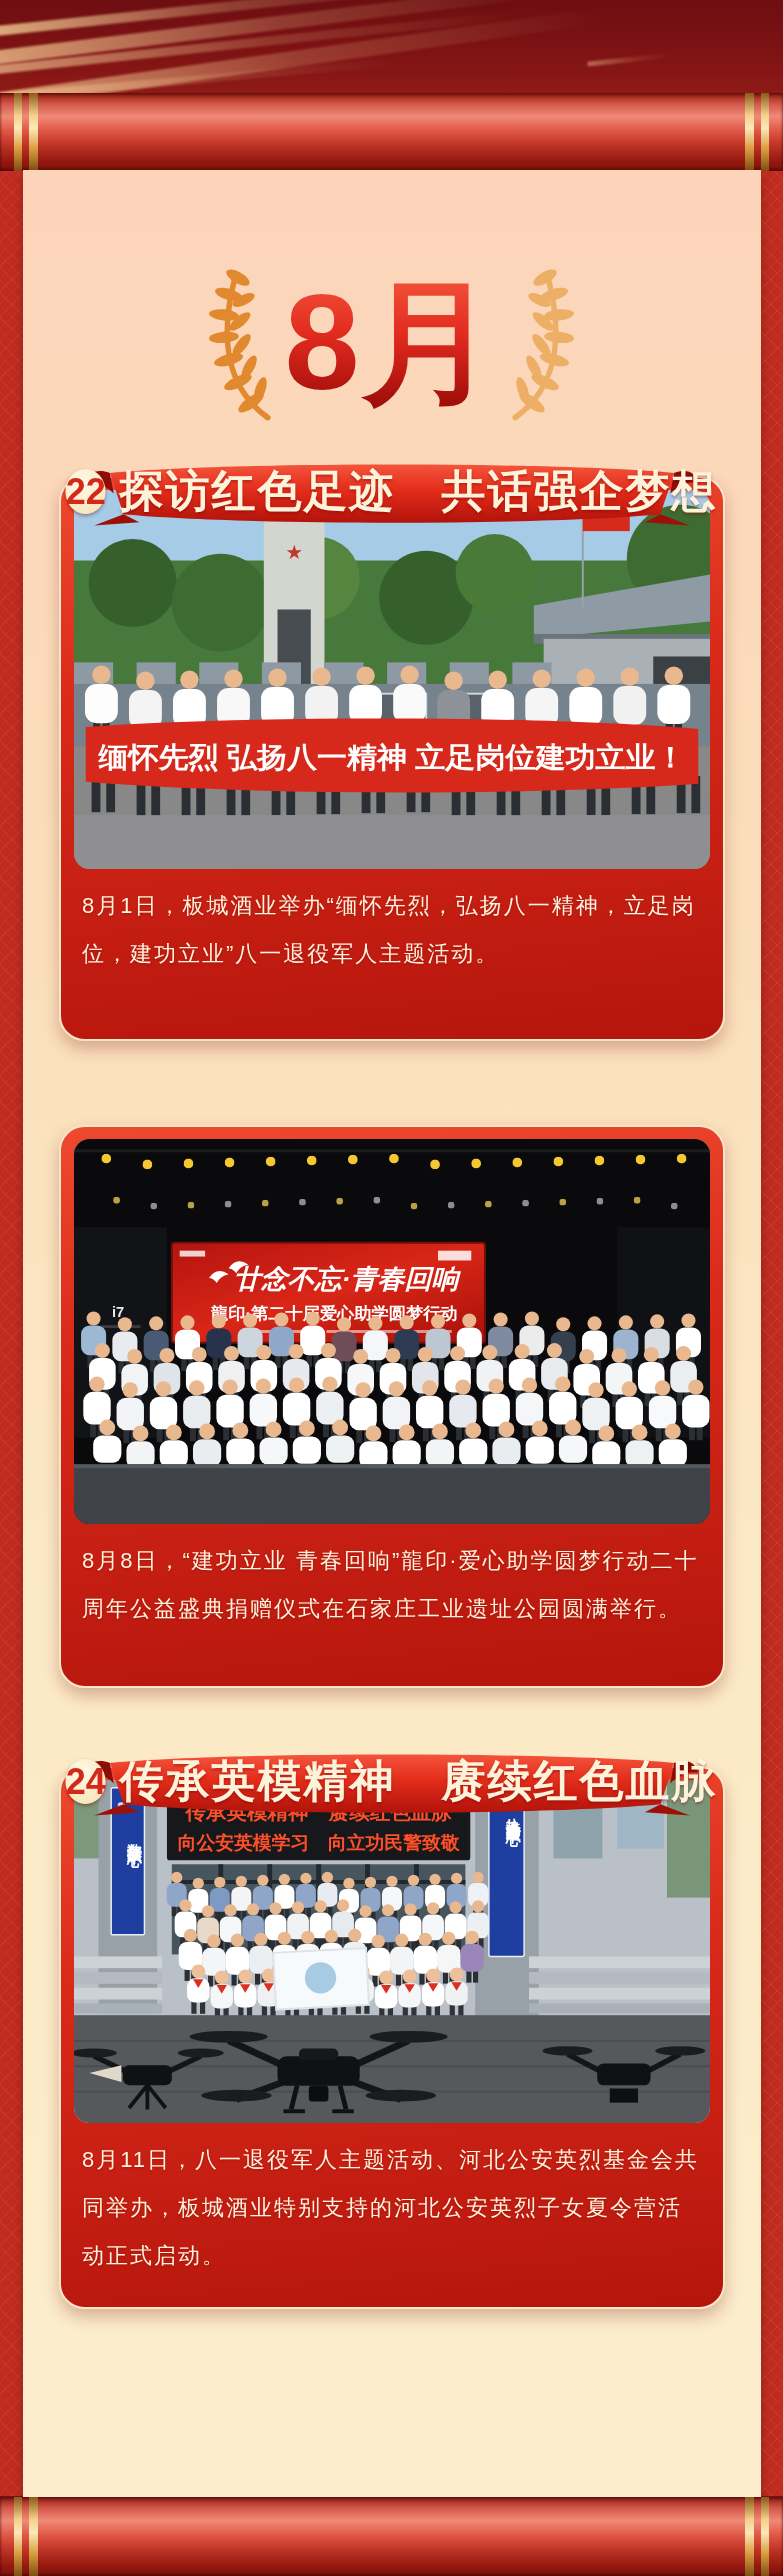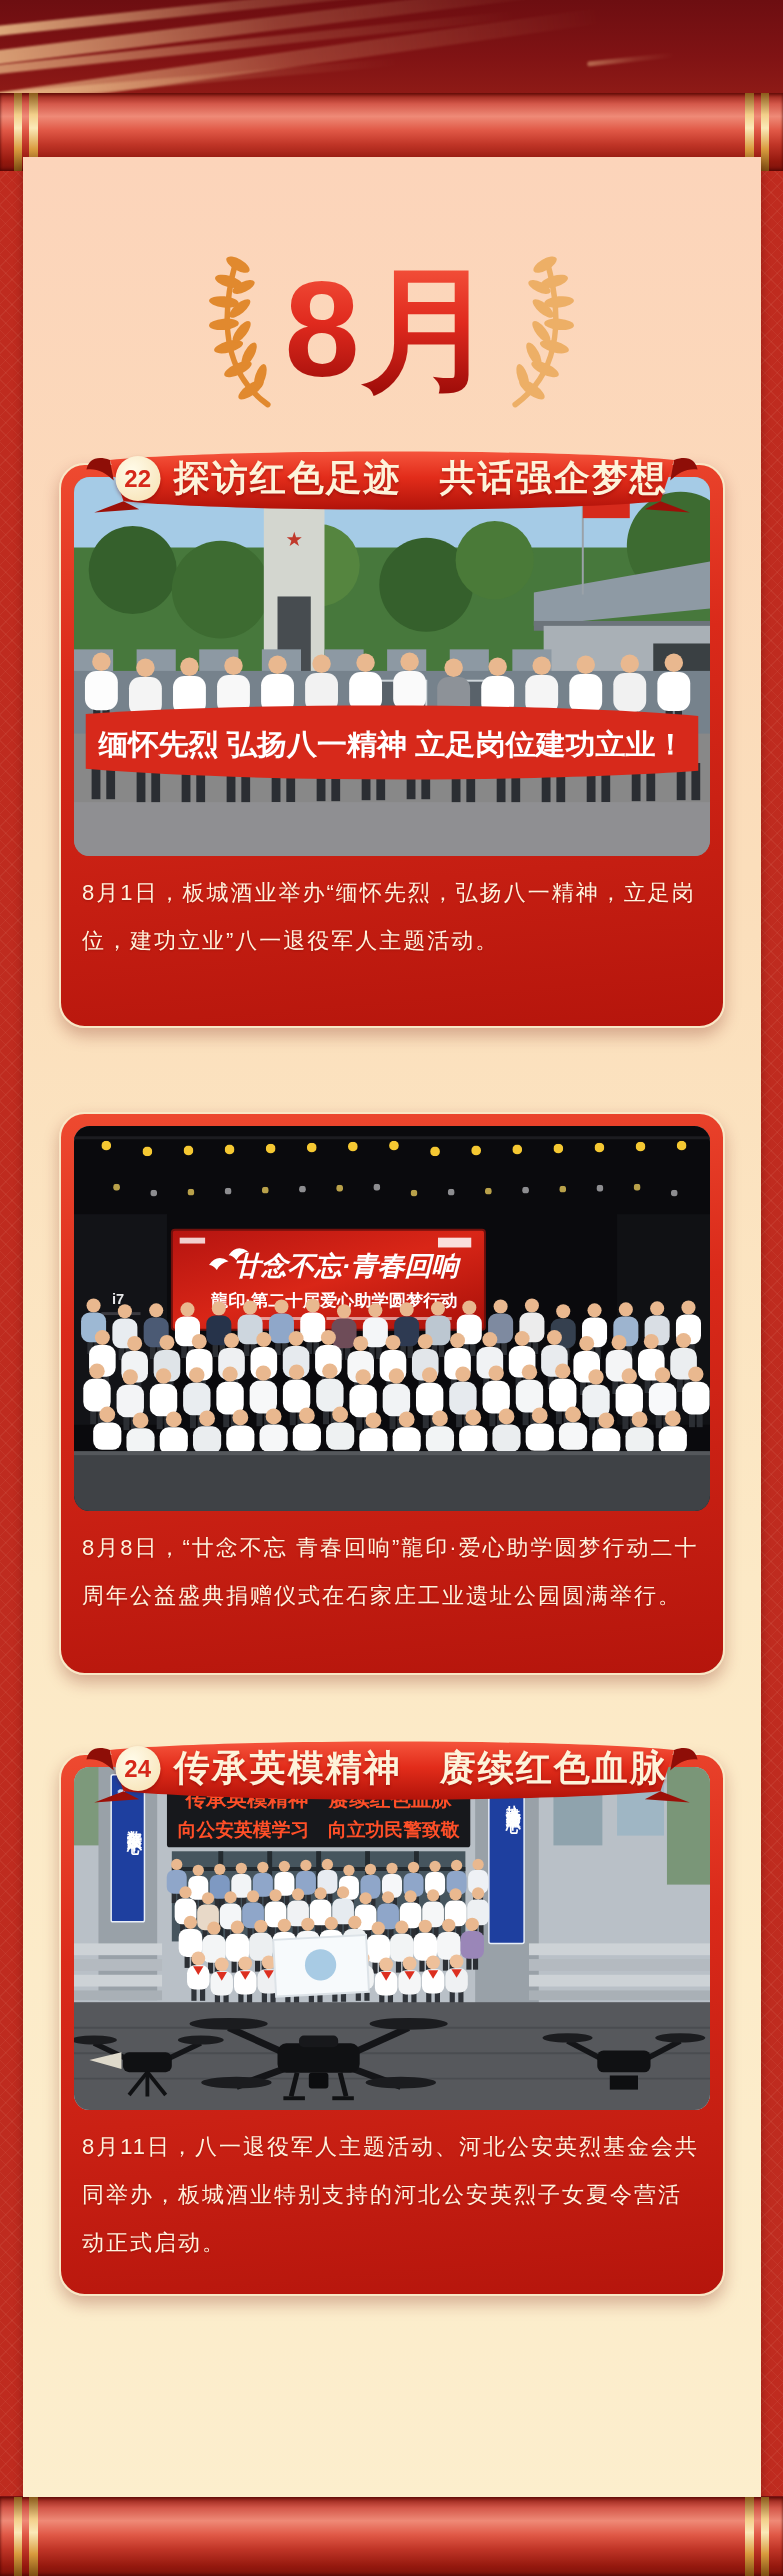--- a/index.html
+++ b/index.html
@@ -27,21 +27,21 @@
   .rod-bottom{top:2497px;height:79px;}
   .rod .stripe{position:absolute;top:0;bottom:0;width:8.8px;
     background:linear-gradient(180deg,#8a5a1a 0%,#f3cf8a 28%,#fbe9b8 45%,#d99b3e 72%,#7e4e12 100%);}
   .rod .s-l1{left:13.7px;} .rod .s-l2{left:29px;}
   .rod .s-r1{right:13.7px;} .rod .s-r2{right:29px;}
 
   
   .bg-main{position:absolute;top:171px;left:0;width:783px;height:2325px;background-color:#bf2b1f;
     background-image:repeating-linear-gradient(45deg,rgba(255,228,200,.06) 0 1px,transparent 1px 8.8px),
                      repeating-linear-gradient(-45deg,rgba(255,228,200,.06) 0 1px,transparent 1px 8.8px);}
-  .panel{position:absolute;top:157px;left:22.5px;width:738px;height:2376px;border-radius:0 0 29px 29px;
+  .panel{position:absolute;top:170px;left:22.5px;width:738px;height:2376px;border-radius:0 0 29px 29px;
     background:linear-gradient(180deg,#fcd4ba 0%,#fbdebb 30%,#fce9c6 60%,#fceecd 100%);
     box-shadow:0 5.9px 9.8px rgba(60,0,0,.35);}
 
   
   .month-row{position:absolute;top:90px;left:0;right:0;display:flex;justify-content:center;align-items:center;gap:5.9px;}
   .month-title{font-size:135px;line-height:1;font-weight:bold;color:#cf1e14;letter-spacing:2px;}
   @supports (-webkit-background-clip:text){
     .month-title{background:linear-gradient(180deg,#f4523b 0%,#e02a1e 45%,#9c0b08 100%);
       -webkit-background-clip:text;background-clip:text;-webkit-text-fill-color:transparent;color:#cf1e14;}
   }
@@ -53,23 +53,23 @@
   .card{position:relative;width:666px;border-radius:25.5px;border:2.9px solid #f8e7c6;
     background:linear-gradient(175deg,#ee4a30 0%,#da2a1a 35%,#b5150c 100%);
     box-shadow:0 7.8px 15.7px rgba(120,20,10,.28);padding:11.7px 11.7px 0;}
   .h1{height:565px;} .h2{height:563px;} .h3{height:543px;}
 
   .ribbon{position:absolute;top:-21.5px;left:50%;transform:translateX(-50%);width:615px;height:70px;z-index:6;
     display:flex;align-items:center;justify-content:center;gap:13.7px;}
   .ribbon-svg{position:absolute;inset:0;width:100%;height:100%;}
   .badge{position:relative;z-index:2;width:45px;height:45px;border-radius:50%;
     background:radial-gradient(circle at 38% 32%,#fffbe9,#f6e0b0);
-    color:#d6281a;font-size:24px;font-weight:bold;display:flex;align-items:center;justify-content:center;
+    color:#d6281a;font-size:36px;font-weight:bold;display:flex;align-items:center;justify-content:center;
     box-shadow:0 2px 3.9px rgba(100,0,0,.4);}
-  .sec-title{position:relative;z-index:2;margin:0;font-size:36px;font-weight:bold;color:#fdf3da;
+  .sec-title{position:relative;z-index:2;margin:0;font-size:44px;font-weight:bold;color:#fdf3da;
     letter-spacing:2px;text-shadow:0 2px 2.9px rgba(120,0,0,.4);white-space:nowrap;}
 
   .photo{position:relative;width:636px;margin:0 auto;border-radius:15.7px;overflow:hidden;background:#888;}
   .ph1{height:379px;} .ph2{height:385px;} .ph3{height:343px;}
   .photo svg{display:block;width:100%;height:100%;}
 
   .caption{margin:13.7px 9.8px 0;color:#fff3dd;font-size:22px;line-height:48px;letter-spacing:2px;
     word-break:break-all;text-shadow:0 1px 2px rgba(110,10,5,.35);}
 
   .hidden-defs{position:absolute;width:0;height:0;overflow:hidden;}
@@ -402,21 +402,21 @@
                 <use href="#sym-bust" x="458" y="286" width="36" height="46" color="#ffffff"></use>
                 <use href="#sym-bust" x="492" y="285" width="36" height="46" color="#f6f7f8"></use>
                 <use href="#sym-bust" x="526" y="291" width="36" height="46" color="#ffffff"></use>
                 <use href="#sym-bust" x="560" y="290" width="36" height="46" color="#eef1f2"></use>
                 <use href="#sym-bust" x="594" y="289" width="36" height="46" color="#ffffff"></use>
               </g>
             <rect x="0" y="332" width="650" height="61" fill="#3f4246"></rect>
             <rect x="0" y="332" width="650" height="4" fill="#55585c"></rect>
           </svg>
         </div>
-        <p class="caption">8月8日，“廿念不忘 青春回响”龍印·爱心助学圆梦行动二十周年公益盛典捐赠仪式在石家庄工业遗址公园圆满举行。</p>
+        <p class="caption">8月8日，“建功立业 青春回响”龍印·爱心助学圆梦行动二十周年公益盛典捐赠仪式在石家庄工业遗址公园圆满举行。</p>
       </div>
     </div>
 
     <div class="section sec3">
       <div class="card h3">
         <div class="ribbon">
           <svg class="ribbon-svg" viewBox="0 0 630 88" preserveAspectRatio="none">
               <use href="#ribbon-shape"></use>
             </svg>
           <span class="badge">24</span>

